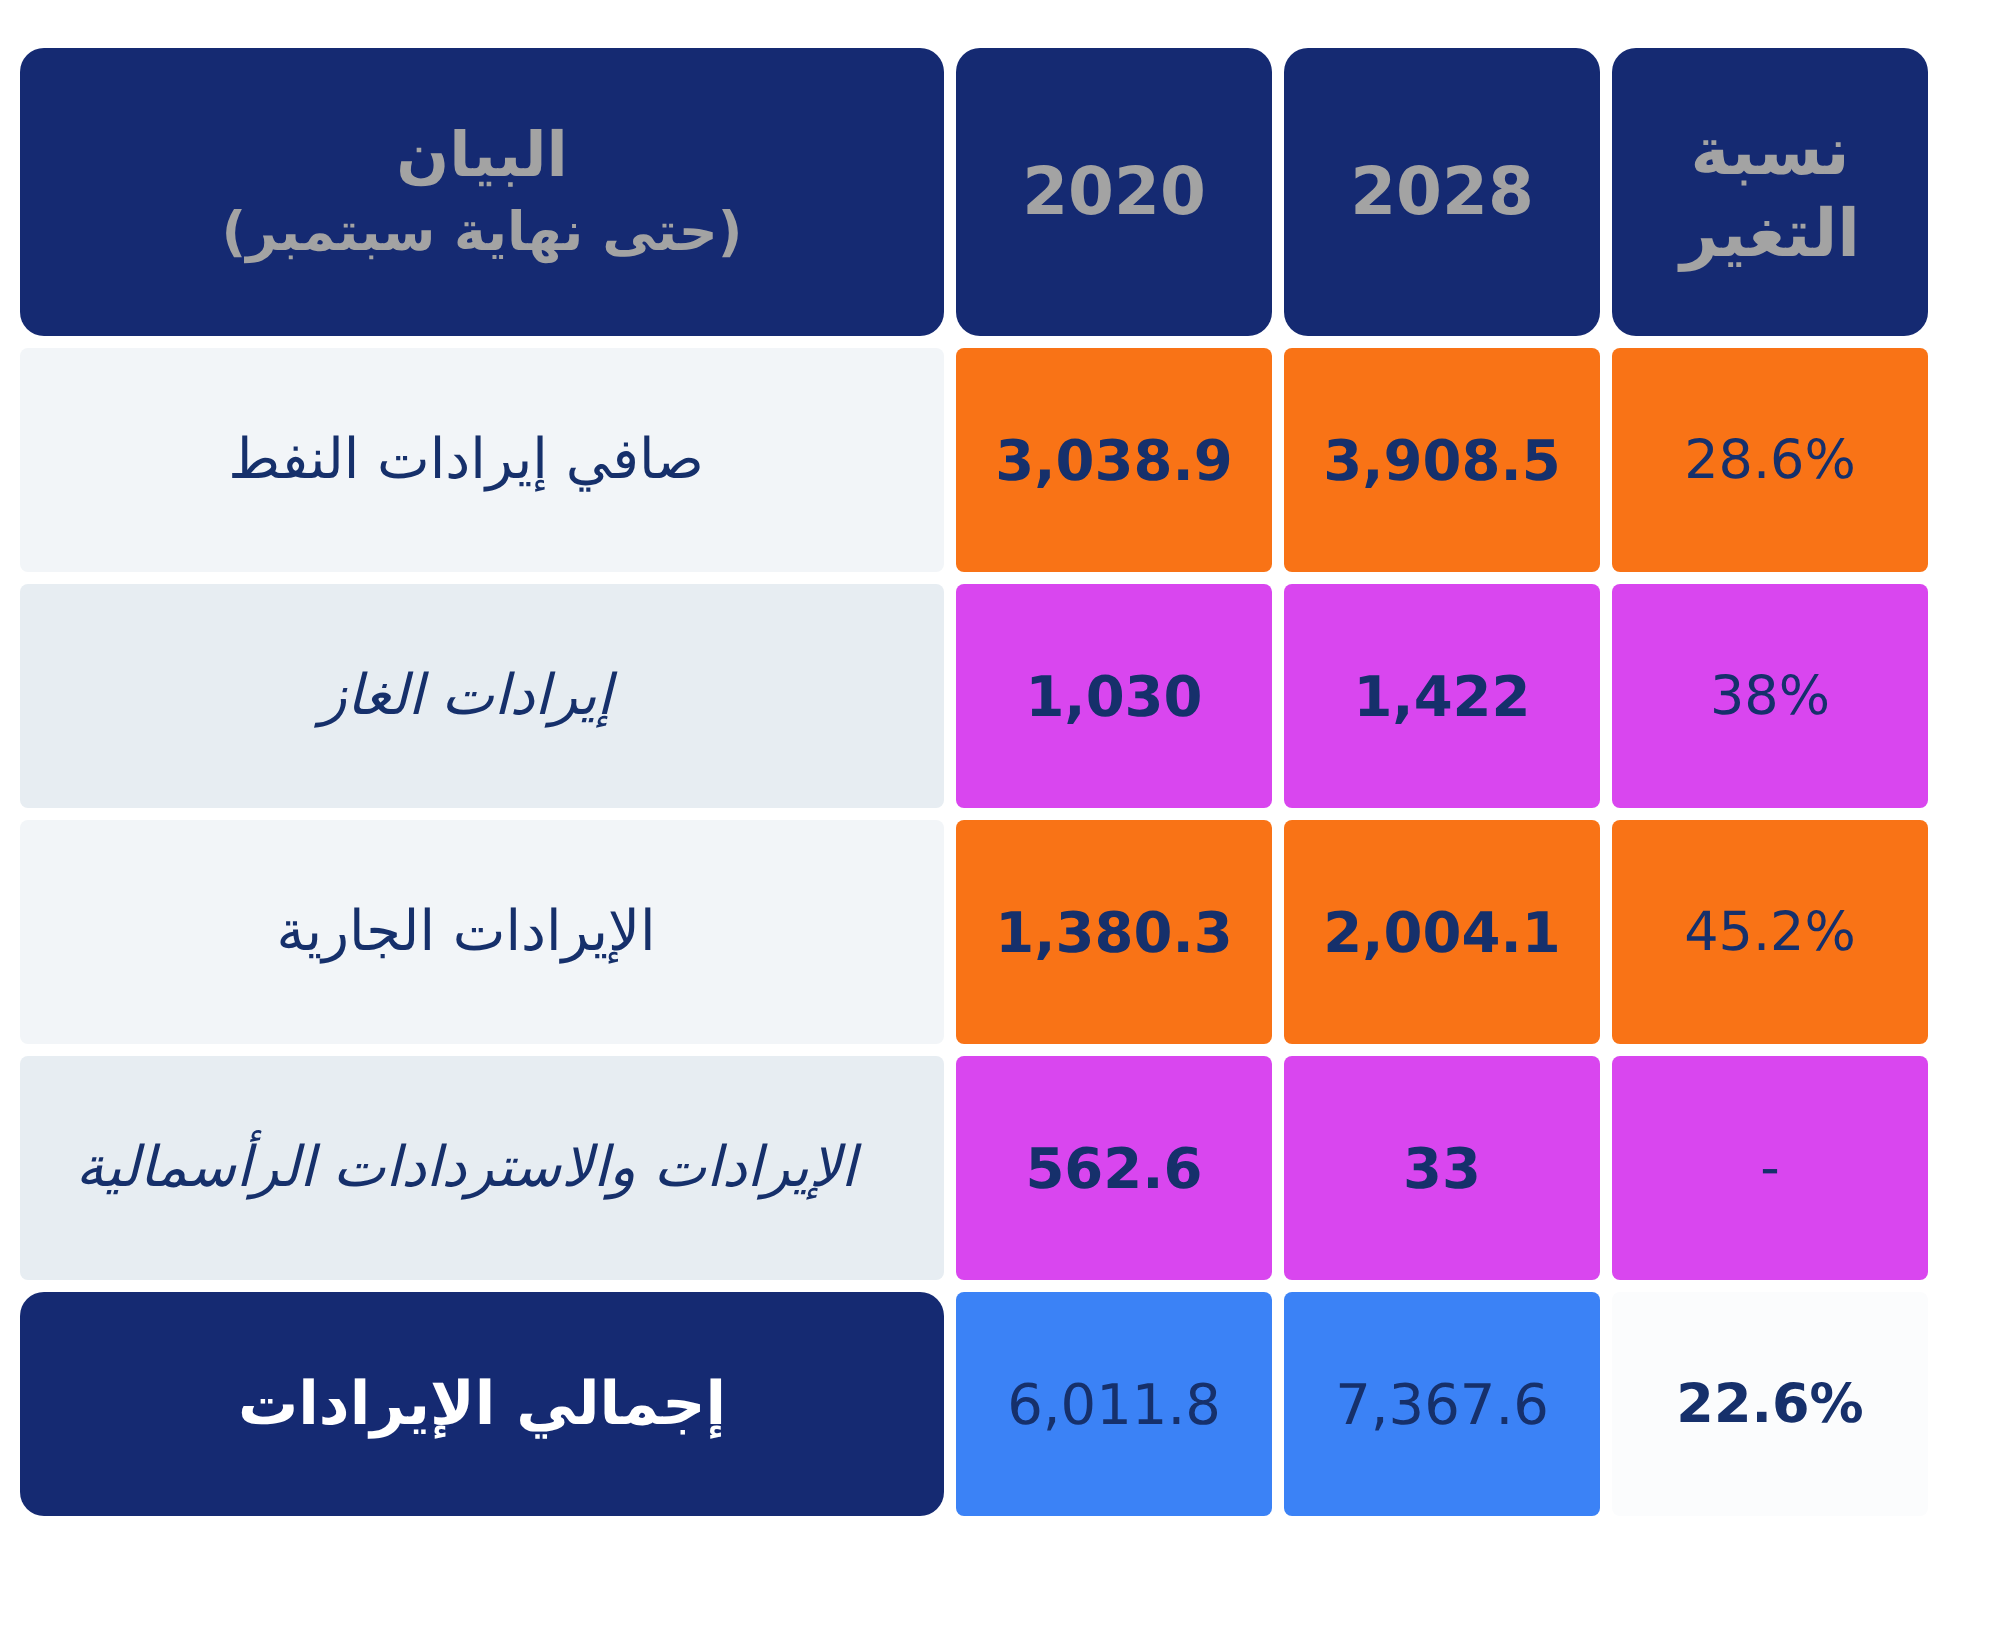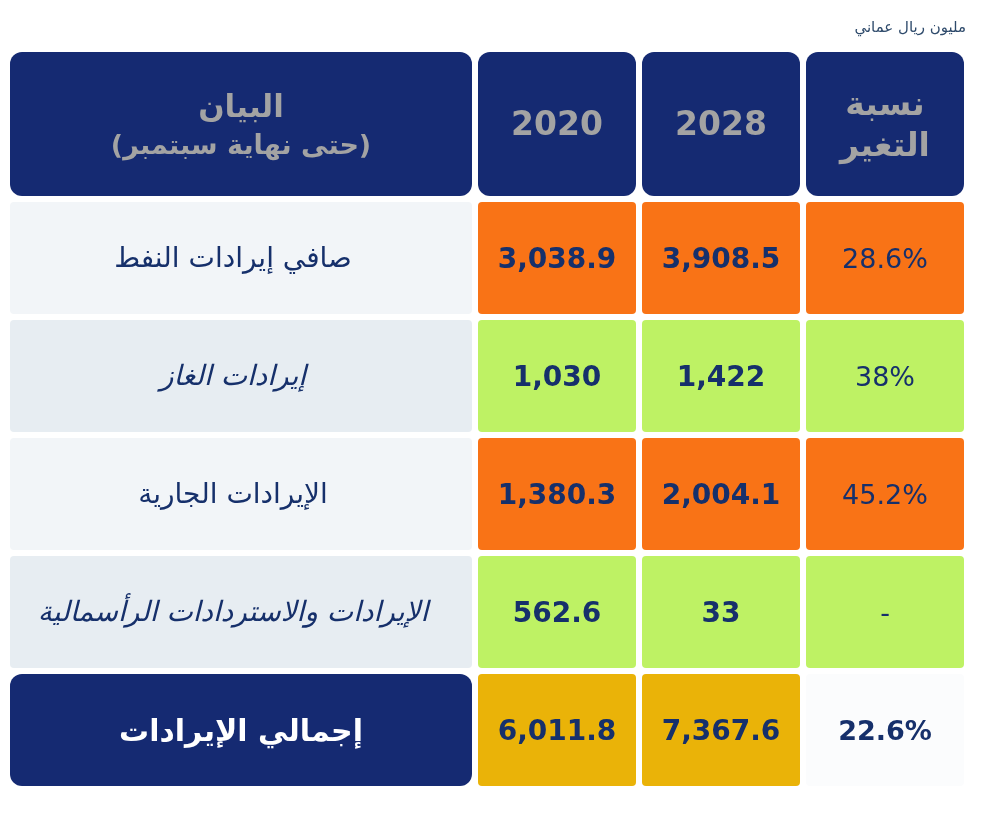--- a/index.html
+++ b/index.html
@@ -78,53 +78,52 @@
     border-radius: 4px;
   }
   td.cell.label {
     text-align: center;
     padding-right: 26px;
     font-size: 28px;
     background: #f2f5f8;
     line-height: 1.3;
   }
   tr.alt td.cell {
-    background: #bef264;
+    background: #d946ef;
   }
   tr.alt td.cell.label {
     background: #e7edf2;
     font-style: italic;
   }
   td.cell.num {
     font-weight: bold;
     font-size: 28px;
   }
   tr.total td.cell.label {
     background: #152a72;
     color: #ffffff;
     font-weight: bold;
     border-radius: 12px;
     font-size: 30px;
     padding-right: 10px;
   }
   tr.total td.cell.num {
-    background: #eab308;
-    font-weight: bold;
+    background: #3b82f6;
+    font-weight: normal;
   }
   tr.total td.cell.pct {
     background: #fbfcfd;
     font-weight: bold;
   }
 </style>
 </head>
 <body>
 
 <div class="page">
 
-  <div class="unit-note">مليون ريال عماني</div>
 
   <table class="fin-table">
     <colgroup>
       <col class="c-pct">
       <col class="c-2021">
       <col class="c-2020">
       <col class="c-label">
     </colgroup>
     <thead>
       <tr>

